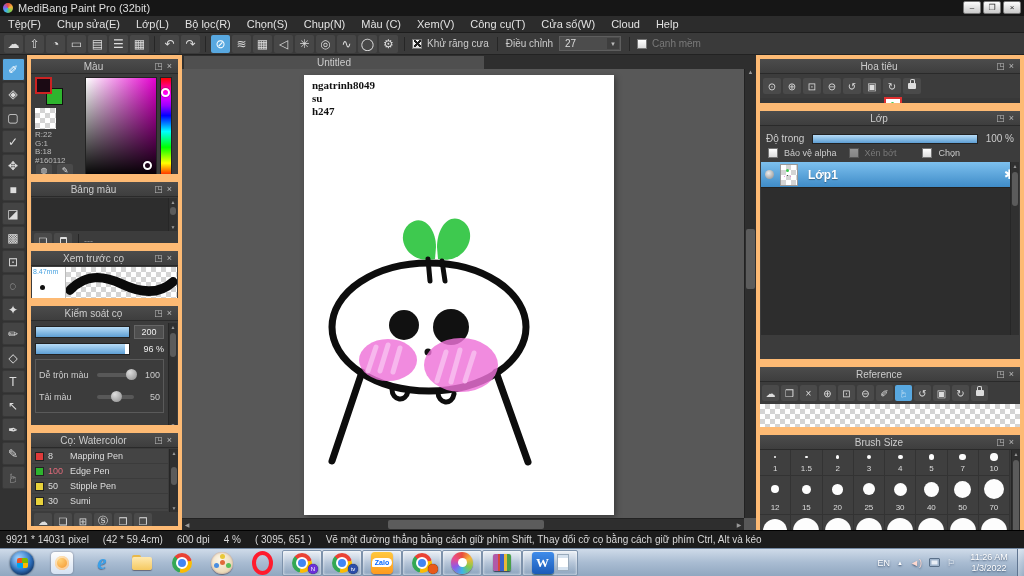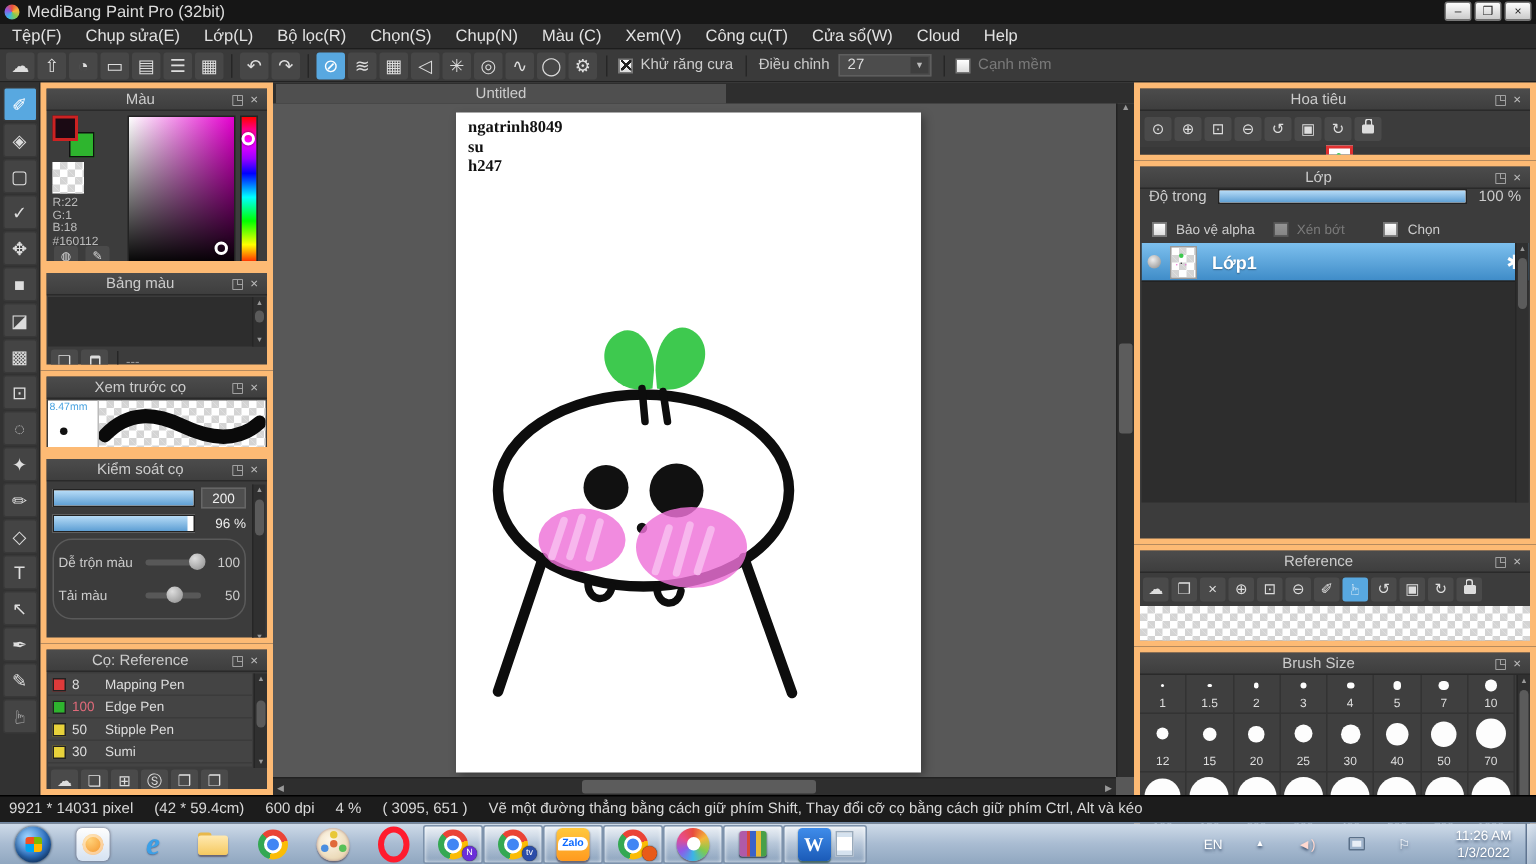--- a/index.html
+++ b/index.html
@@ -73,21 +73,21 @@
   .prev-dot{position:absolute;left:8px;top:18px;width:5px;height:5px;border-radius:50%;background:#111}
   .prev-stroke{flex:1;position:relative}
 
   
   .bc-body{padding:4px 14px 2px 4px;position:relative;height:110px}
   .bc-row{display:flex;align-items:center;margin-bottom:4px}
   .bc-track{height:12px;background:#fff;border:1px solid #222;flex:1;position:relative;overflow:hidden}
   .bc-fill{position:absolute;left:0;top:0;bottom:0;background:linear-gradient(#b7dcf7,#5e9fd4)}
   .bc-val{width:30px;height:14px;background:#4e4e4e;border:1px solid #666;color:#eee;font-size:9px;display:flex;align-items:center;justify-content:center;margin-left:4px}
   .bc-valtxt{width:30px;color:#eee;font-size:9px;text-align:right;margin-left:4px}
-  .bc-group{border:1px solid #5a5a5a;border-radius:13px;padding:4px 3px;margin-top:2px}
+  .bc-group{border:1px solid #5a5a5a;border-radius:0;padding:4px 3px;margin-top:2px}
   .bc-srow{display:flex;align-items:center;height:22px;color:#ccc;font-size:9px}
   .bc-slabel{width:58px;white-space:nowrap}
   .bc-strack{flex:1;height:4px;background:#585858;border-radius:2px;position:relative;margin-right:6px}
   .bc-knob{position:absolute;top:-4px;width:11px;height:11px;border-radius:50%;background:radial-gradient(circle at 35% 30%,#ddd,#8a8a8a)}
   .bc-sval{width:20px;text-align:right}
 
   
   .bl-list{height:62px;background:#444;margin:1px 10px 0 1px;overflow:hidden}
   .brush-row{display:flex;align-items:center;height:15px;padding:0 3px;color:#ddd;font-size:9px;border-bottom:1px solid #3b3b3b}
   .bswatch{width:9px;height:9px;margin-right:4px;border:1px solid #222}
@@ -107,21 +107,21 @@
   .cv-hthumb{position:absolute;top:1px;bottom:1px;left:206px;width:156px;background:#5c5c5c;border-radius:2px}
   .cv-harrow{position:absolute;top:0;bottom:0;width:10px;display:flex;align-items:center;justify-content:center}
 
   
   .nav-icons{display:flex;align-items:center;padding:1px 2px;height:24px}
   .nav-thumbrow{height:21px;background:#383838;position:relative}
   .navthumb{position:absolute;left:124px;top:-1px;width:18px;height:21px;background:#fff;border:2px solid #e03030}
   .navthumb::after{content:"";position:absolute;left:5px;top:3px;width:3px;height:3px;border-radius:50%;background:#3ec94f;box-shadow:-3px 6px 0 -1px #e96fd6,3px 6px 0 -1px #e96fd6,0 5px 0 -1px #222}
 
   
-  .ly-row{display:flex;align-items:flex-start;height:18px;padding:0 6px;color:#ccc;font-size:10px}
+  .ly-row{display:flex;align-items:flex-end;height:18px;padding:0 6px;color:#ccc;font-size:10px}
   .ly-track{flex:1;height:10px;background:#fff;border:1px solid #222;position:relative;margin:0 8px;overflow:hidden}
   .ly-dd{flex:1;height:14px;background:#4c4c4c;border:1px solid #5e5e5e;margin-left:14px;display:flex;align-items:center;padding-left:5px;position:relative;font-size:10px}
   .ly-checks{display:flex;align-items:center;height:17px;padding:0 6px;color:#ccc;font-size:9px;gap:4px}
   .layer-list{position:relative;height:173px;background:#2d2d2d;margin:1px;overflow:hidden}
   .layer-row{height:26px;background:linear-gradient(#7dc0ee,#3f8cc8);display:flex;align-items:center;border-bottom:1px solid #222;padding:0 4px}
   .eye-dot{width:9px;height:9px;border-radius:50%;background:radial-gradient(circle at 40% 35%,#eee,#888);margin-right:6px}
   .ly-thumb{width:18px;height:22px;position:relative;border:1px solid #999;margin-right:10px}
   .ly-thumb::after{content:"";position:absolute;left:5px;top:4px;width:3px;height:3px;border-radius:50%;background:#3ec94f;box-shadow:-3px 6px 0 -1px #e96fd6,3px 6px 0 -1px #e96fd6,0 5px 0 -1px #222}
   .ly-name{flex:1;color:#fff;font-weight:bold;font-size:12px;text-shadow:0 1px 1px rgba(0,0,0,.35)}
   .ly-gear{color:#fff;font-size:13px}
@@ -160,21 +160,21 @@
   .tbi.palette::after{content:"";width:5px;height:5px;border-radius:50%;background:#e06a3a;box-shadow:-6px 3px 0 #4a8ee0,6px 3px 0 #58c058,0 -6px 0 #e8c838}
   .tbi.opera::after{content:"";width:13px;height:16px;border:4px solid #ff1b2d;border-radius:50%}
   .tbi.zalo{background:linear-gradient(#ffc83d,#ff9a1f);border-radius:4px;box-shadow:0 1px 1px #667}
   .tbl{background:#fff;color:#0a68ff;font-weight:bold;font-size:7px;padding:1px 3px;border-radius:6px 6px 6px 1px}
   .tbi.mb{border-radius:50%;background:conic-gradient(#e84c3d,#f5b63a,#7ecb4f,#3ab5e8,#8e5ae8,#e84c8c,#e84c3d);box-shadow:0 1px 1px #667}
   .tbi.mb::after{content:"";width:9px;height:9px;border-radius:50%;background:#fff}
   .tbi.winrar::after{content:"";width:18px;height:17px;background:linear-gradient(90deg,#b05aa8 0 28%,#d8483a 28% 40%,#3a62c8 40% 62%,#e8b838 62% 80%,#48a048 80%);border-radius:2px;box-shadow:0 1px 1px #345}
   .tbi.word{background:linear-gradient(#3f8cea,#1b5bb8);border-radius:3px;color:#fff;font-weight:bold;font-size:13px;font-family:"Liberation Serif",serif;box-shadow:0 1px 1px #466}
   .tb-page{width:12px;height:17px;background:#fff;border:1px solid #9ab;margin-left:3px;box-shadow:inset 0 3px 0 #d5e2ef,inset 0 -3px 0 #d5e2ef}
   .tbb{position:absolute;right:3px;bottom:1px;min-width:10px;height:10px;border-radius:50%;color:#fff;font-size:6px;line-height:10px;text-align:center;box-shadow:0 0 1px #000}
-  .tray{position:absolute;right:8px;top:0;height:100%;display:flex;align-items:center;gap:22px;color:#fff;font-size:9px;text-shadow:0 1px 2px rgba(40,60,90,.8)}
+  .tray{position:absolute;right:8px;top:0;height:100%;display:flex;align-items:center;gap:7px;color:#fff;font-size:9px;text-shadow:0 1px 2px rgba(40,60,90,.8)}
   .tray .vol{color:#ffd9d0}
   .netico{width:11px;height:9px;background:#e8eef6;border:1px solid #5a7089;border-radius:1px;box-shadow:inset 0 0 0 1.5px #9fb4cc}
   .clock{text-align:center;line-height:11px;width:54px}
   .showdesk{position:absolute;right:0;top:0;width:7px;height:100%;background:linear-gradient(90deg,rgba(255,255,255,.3),rgba(255,255,255,.08));border-left:1px solid #5f7490}
 </style>
 </head>
 <body>
 
 <div id="app">
 
@@ -473,21 +473,21 @@
           <div class="vscroll" style="right:1px;top:2px;bottom:2px">
             <span class="sarrow">▲</span>
             <span class="vthumb" style="top:10px;height:24px"></span>
             <span class="sarrow" style="position:absolute;bottom:0;left:0;right:0">▼</span>
           </div>
         </div>
       </div>
 
       <div class="panel" style="height:101px">
         <div class="ph">
-            <span class="pht">Cọ: Reference</span>
+            <span class="pht">Cọ: Watercolor</span>
             <span class="phb">◳</span>
             <span class="phb">×</span>
           </div>
         <div class="bl-list">
 
             <div class="brush-row">
               <span class="bswatch" style="background: rgb(224, 58, 58);"></span>
               <span class="bnum" style="color: rgb(221, 221, 221);">8</span>
               <span class="bname">Mapping Pen</span>
             </div>

